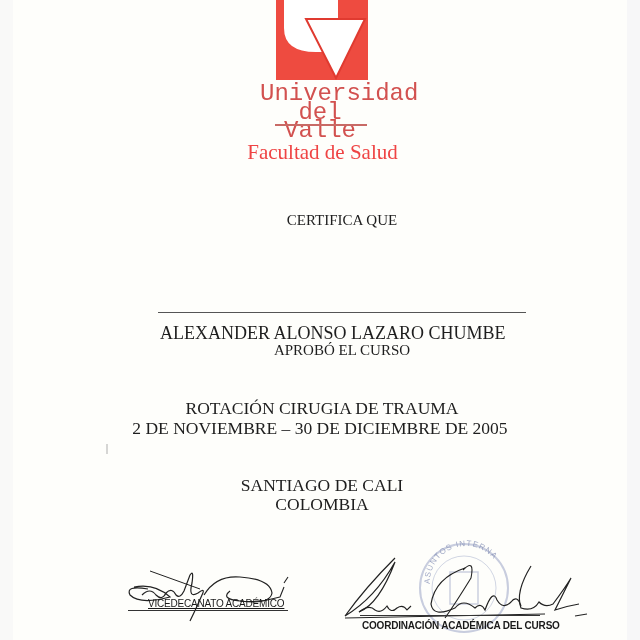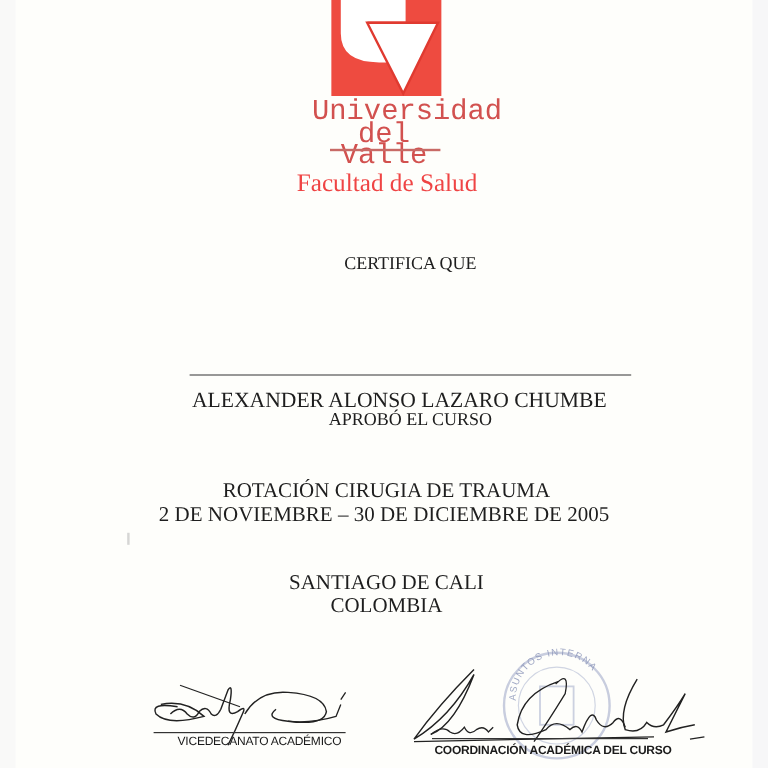--- a/index.html
+++ b/index.html
@@ -65,21 +65,21 @@
 
 <div>
   <svg class="sig" style="left:120px; top:565px;" width="190" height="75" viewBox="0 0 190 75">
     <path d="M28 24 Q5 20 10 30 Q20 40 50 32 Q35 18 14 22" fill="none" stroke="#222" stroke-width="1.2"></path>
     <path d="M22 30 Q30 22 36 30 Q42 36 46 28 Q52 22 56 30 Q60 34 64 26 L70 10 Q74 4 72 18 Q68 34 78 28 Q86 22 82 30 Q76 44 70 56" fill="none" stroke="#222" stroke-width="1.2"></path>
     <path d="M30 6 L80 24" fill="none" stroke="#222" stroke-width="1"></path>
     <path d="M84 30 Q96 10 120 12 Q150 14 152 28 Q150 40 120 36 Q100 34 110 26" fill="none" stroke="#222" stroke-width="1.2"></path>
     <path d="M120 36 Q140 38 160 32 L164 22 M164 18 L168 12" fill="none" stroke="#222" stroke-width="1.1"></path>
   </svg>
   <div class="sig-line" style="left:128px; top:610px; width:160px;"></div>
-  <div class="sig-label" style="left:148px; top:613px;">VICEDECANATO ACADÉMICO</div>
+  <div class="sig-label" style="left:148px; top:598px;text-decoration:underline;">VICEDECANATO ACADÉMICO</div>
 </div>
 
 <div>
   <svg class="sig" style="left:412px; top:540px;" width="110" height="100" viewBox="0 0 110 100">
     <circle cx="52" cy="48" r="44" fill="none" stroke="#9aa4c6" stroke-width="2" opacity="0.55"></circle>
     <circle cx="52" cy="48" r="32" fill="none" stroke="#9aa4c6" stroke-width="1" opacity="0.45"></circle>
     <rect x="38" y="32" width="28" height="32" fill="none" stroke="#9aa4c6" stroke-width="1.5" opacity="0.5"></rect>
     <defs>
         <path id="arc" d="M18 44 A36 36 0 0 1 90 40"></path>
       </defs>

